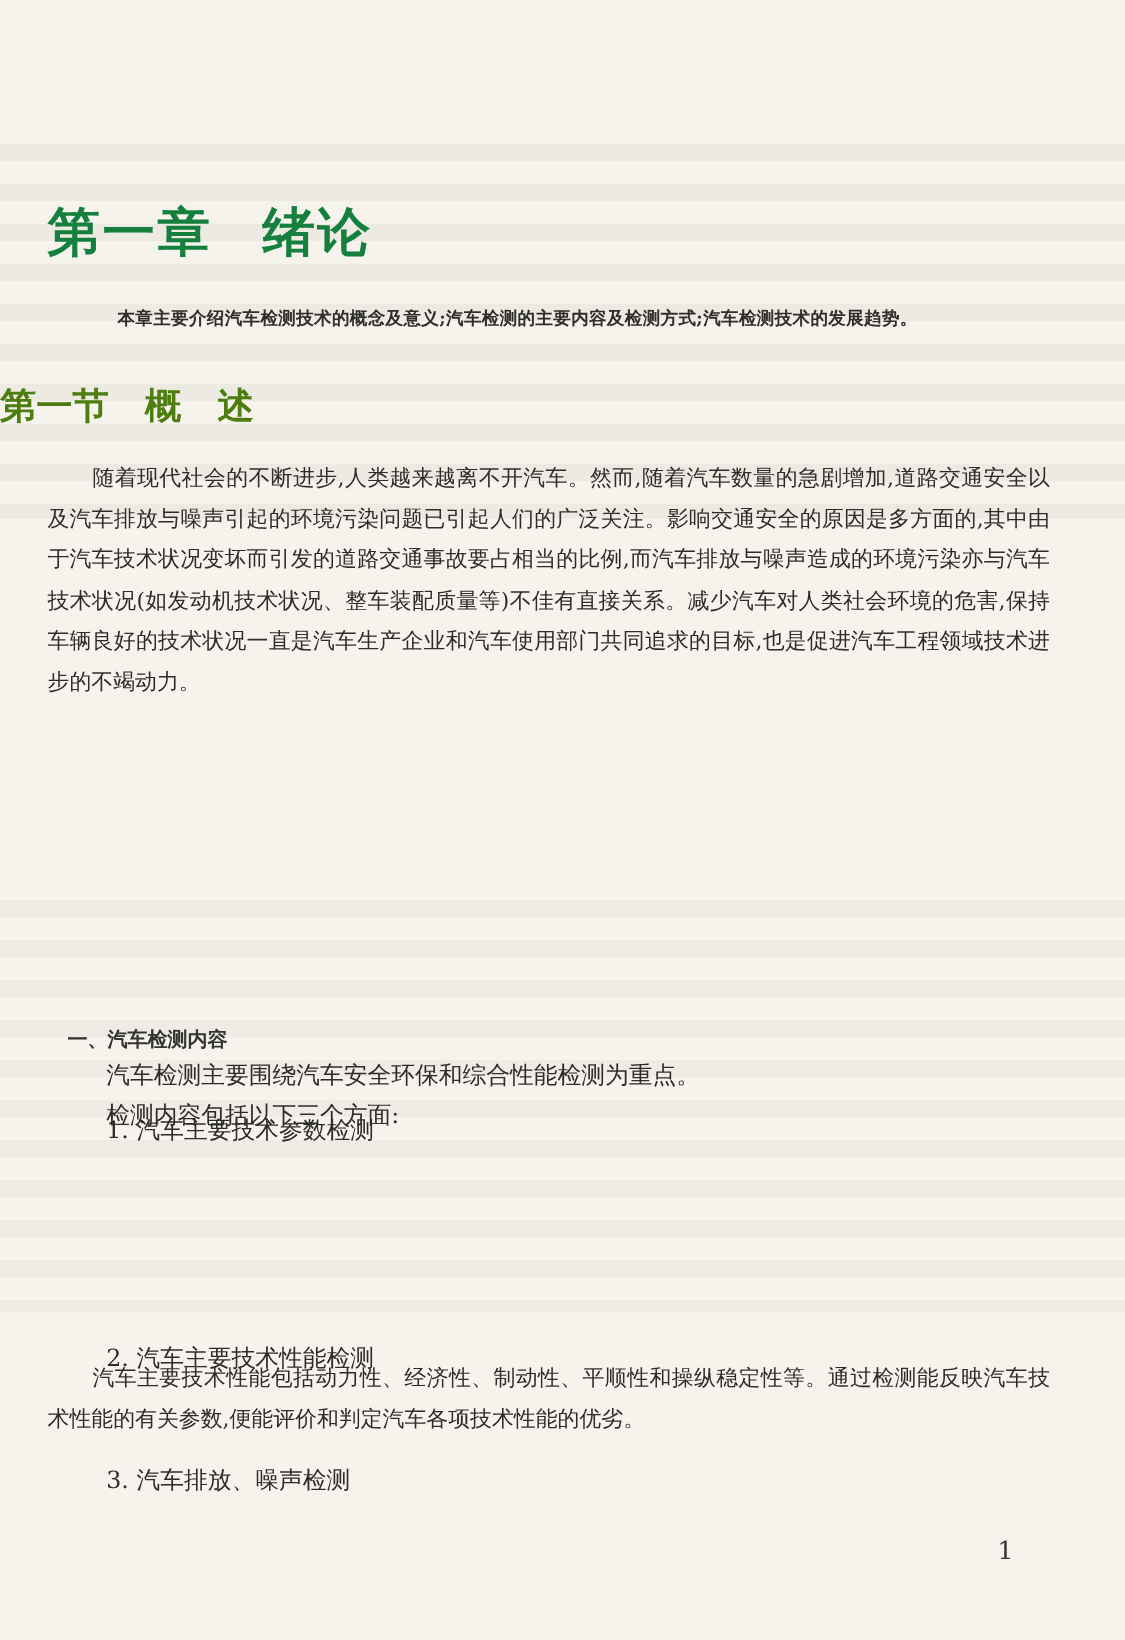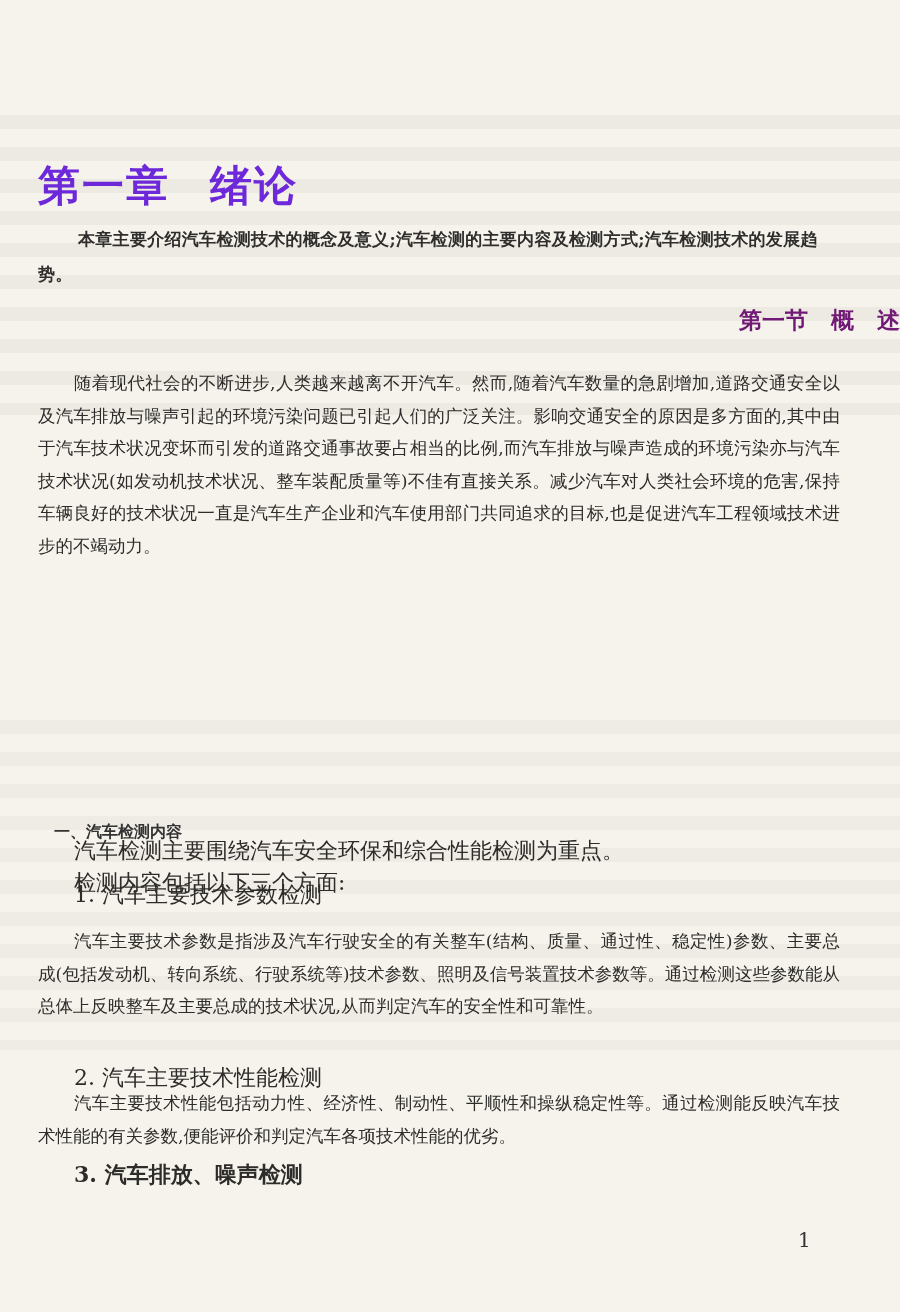--- a/index.html
+++ b/index.html
@@ -11,48 +11,48 @@
     position: relative;
   }
   .page { position: absolute; left: 0; top: 0; width: 900px; height: 1312px; }
   .ghost {
     position: absolute; left: 0; width: 900px;
     background: repeating-linear-gradient(to bottom, rgba(120,115,105,0.07) 0 14px, transparent 14px 32px);
   }
   .chapter-title {
     position: absolute; left: 38px; top: 158px;
     font-family: "DejaVu Sans", "Liberation Sans", sans-serif;
-    font-weight: bold; font-size: 42px; color: #6d28d9; letter-spacing: 2px;
+    font-weight: bold; font-size: 42px; color: #15803d; letter-spacing: 2px;
     margin: 0;
   }
   .chapter-title .gap { display: inline-block; width: 40px; }
   .abstract {
     position: absolute; left: 38px; top: 222px; width: 800px;
-    font-size: 17px; line-height: 35px; text-indent: 40px;
+    font-size: 14px; line-height: 35px; text-indent: 40px;
     font-weight: bold; color: #2f2e2c; letter-spacing: 0.3px;
-    margin: 0;
+    margin: 16px;
   }
   .section-title {
-    position: absolute; left: 0; width: 900px; text-align: right;
+    position: absolute; left: 0; width: 900px; text-align: left;
     font-family: "DejaVu Sans", "Liberation Sans", sans-serif;
-    font-weight: bold; color: #701a75; font-size: 23px; margin: 0;
+    font-weight: bold; color: #4d7c0f; font-size: 29px; margin: 0;
   }
   .para {
     position: absolute; left: 38px; width: 802px;
     font-size: 17.5px; line-height: 32.5px; text-align: justify;
     text-indent: 36px; margin: 0; color: #2d2c2a;
   }
   .subhead {
     position: absolute; left: 38px; margin: 16px;
     font-family: "DejaVu Sans", "Liberation Sans", sans-serif;
     font-size: 16px; font-weight: bold; color: #333;
   }
   .line {
-    position: absolute; left: 74px; margin: 0;
-    font-size: 22px; color: #2d2c2a;
+    position: absolute; left: 74px; margin: 11px;
+    font-size: 19px; color: #2d2c2a;
   }
   .page-number {
     position: absolute; left: 798px; top: 1228px;
     font-size: 20px; color: #333;
   }
 </style>
 </head>
 <body>
 
 <div class="page">
@@ -67,21 +67,20 @@
 
   <p class="para" style="top:367px;">随着现代社会的不断进步,人类越来越离不开汽车。然而,随着汽车数量的急剧增加,道路交通安全以及汽车排放与噪声引起的环境污染问题已引起人们的广泛关注。影响交通安全的原因是多方面的,其中由于汽车技术状况变坏而引发的道路交通事故要占相当的比例,而汽车排放与噪声造成的环境污染亦与汽车技术状况(如发动机技术状况、整车装配质量等)不佳有直接关系。减少汽车对人类社会环境的危害,保持车辆良好的技术状况一直是汽车生产企业和汽车使用部门共同追求的目标,也是促进汽车工程领域技术进步的不竭动力。</p>
 
 
   <p class="subhead" style="top:806px;">一、汽车检测内容</p>
 
   <p class="line" style="top:836px;">汽车检测主要围绕汽车安全环保和综合性能检测为重点。</p>
   <p class="line" style="top:868px;">检测内容包括以下三个方面:</p>
 
   <p class="line" style="top:880px;">1. 汽车主要技术参数检测</p>
-  <p class="para" style="top:925px;">汽车主要技术参数是指涉及汽车行驶安全的有关整车(结构、质量、通过性、稳定性)参数、主要总成(包括发动机、转向系统、行驶系统等)技术参数、照明及信号装置技术参数等。通过检测这些参数能从总体上反映整车及主要总成的技术状况,从而判定汽车的安全性和可靠性。</p>
 
   <p class="line" style="top:1063px;">2. 汽车主要技术性能检测</p>
   <p class="para" style="top:1087px;">汽车主要技术性能包括动力性、经济性、制动性、平顺性和操纵稳定性等。通过检测能反映汽车技术性能的有关参数,便能评价和判定汽车各项技术性能的优劣。</p>
 
-  <p class="line" style="top:1160px;font-weight:bold;">3. 汽车排放、噪声检测</p>
+  <p class="line" style="top:1160px;">3. 汽车排放、噪声检测</p>
 
   <div class="page-number">1</div>
 </div>
 
 </body></html>

